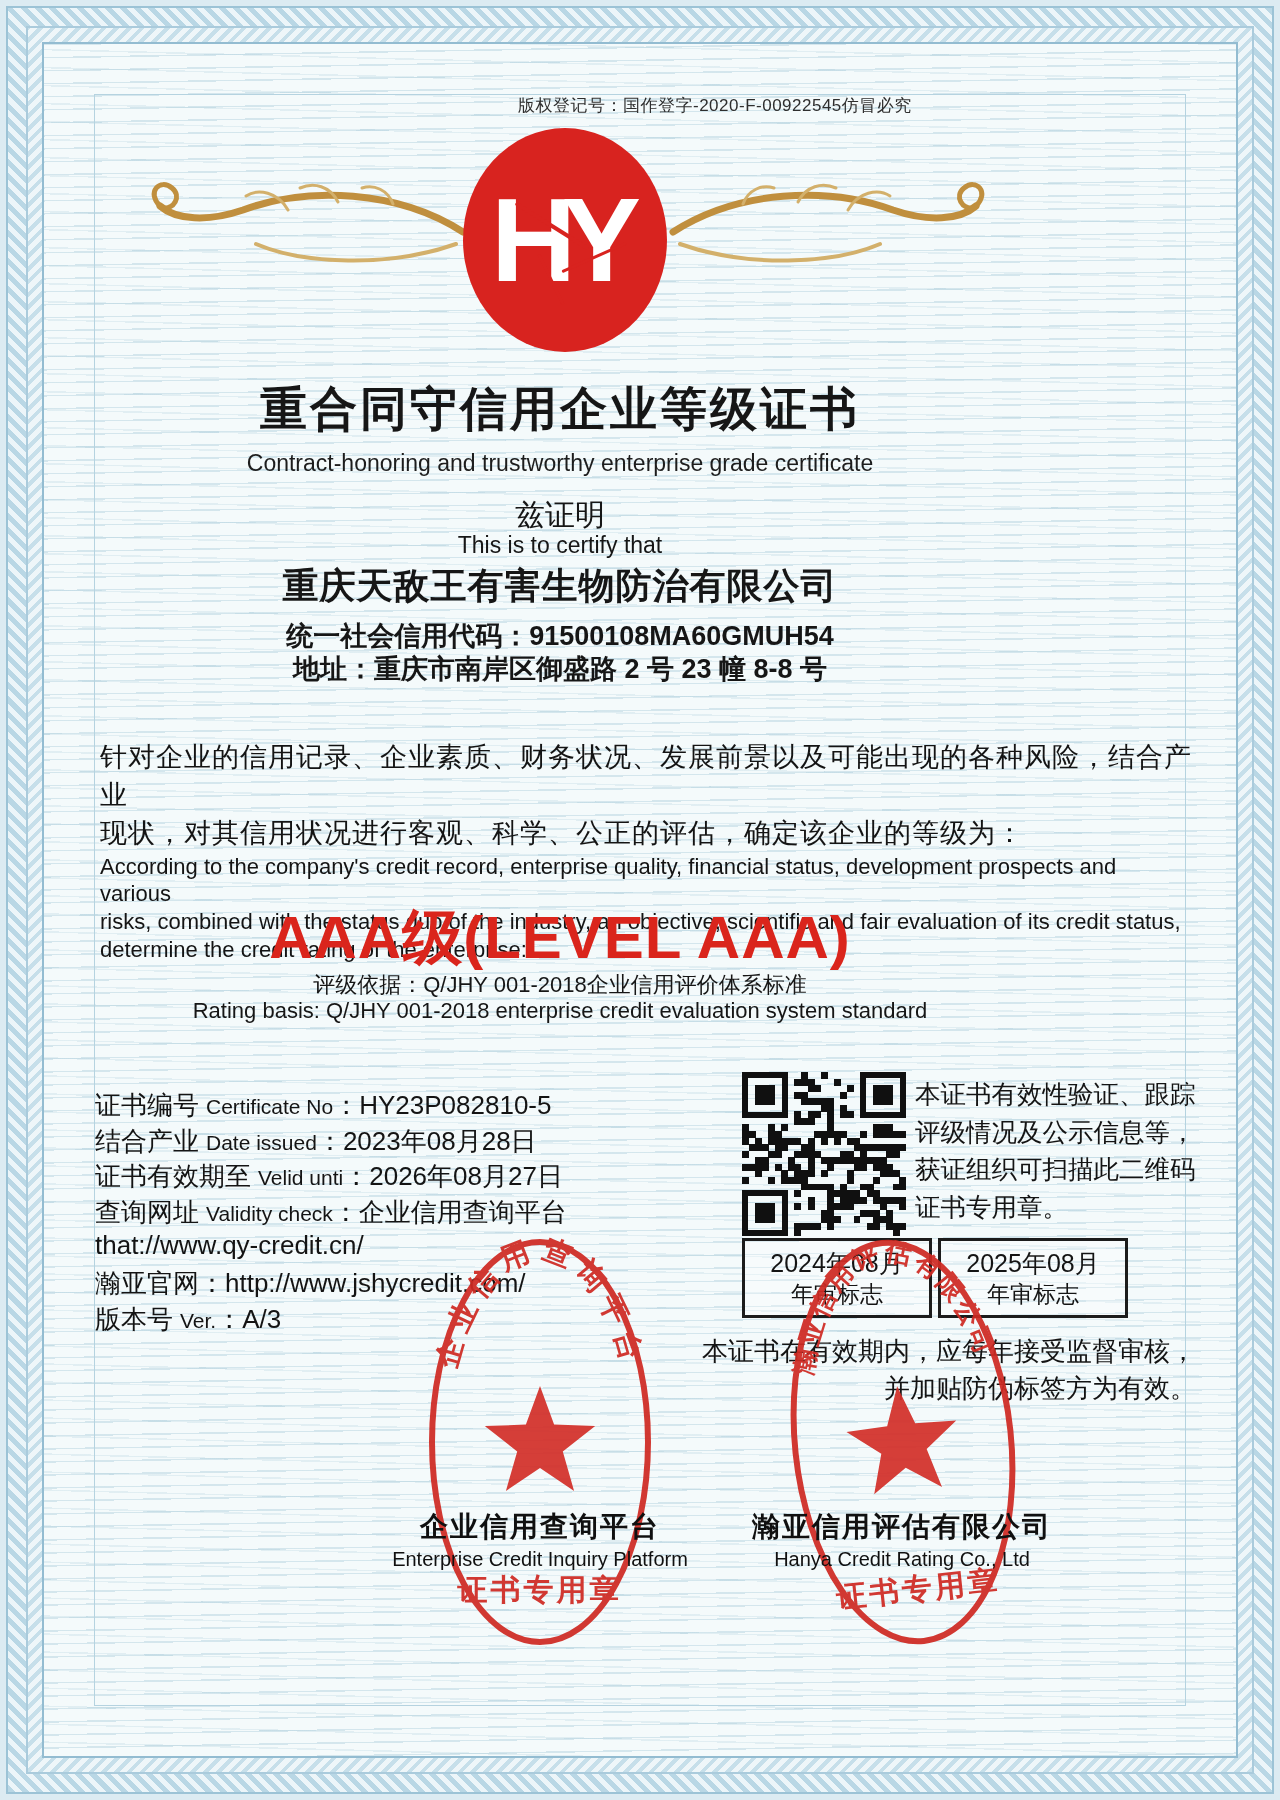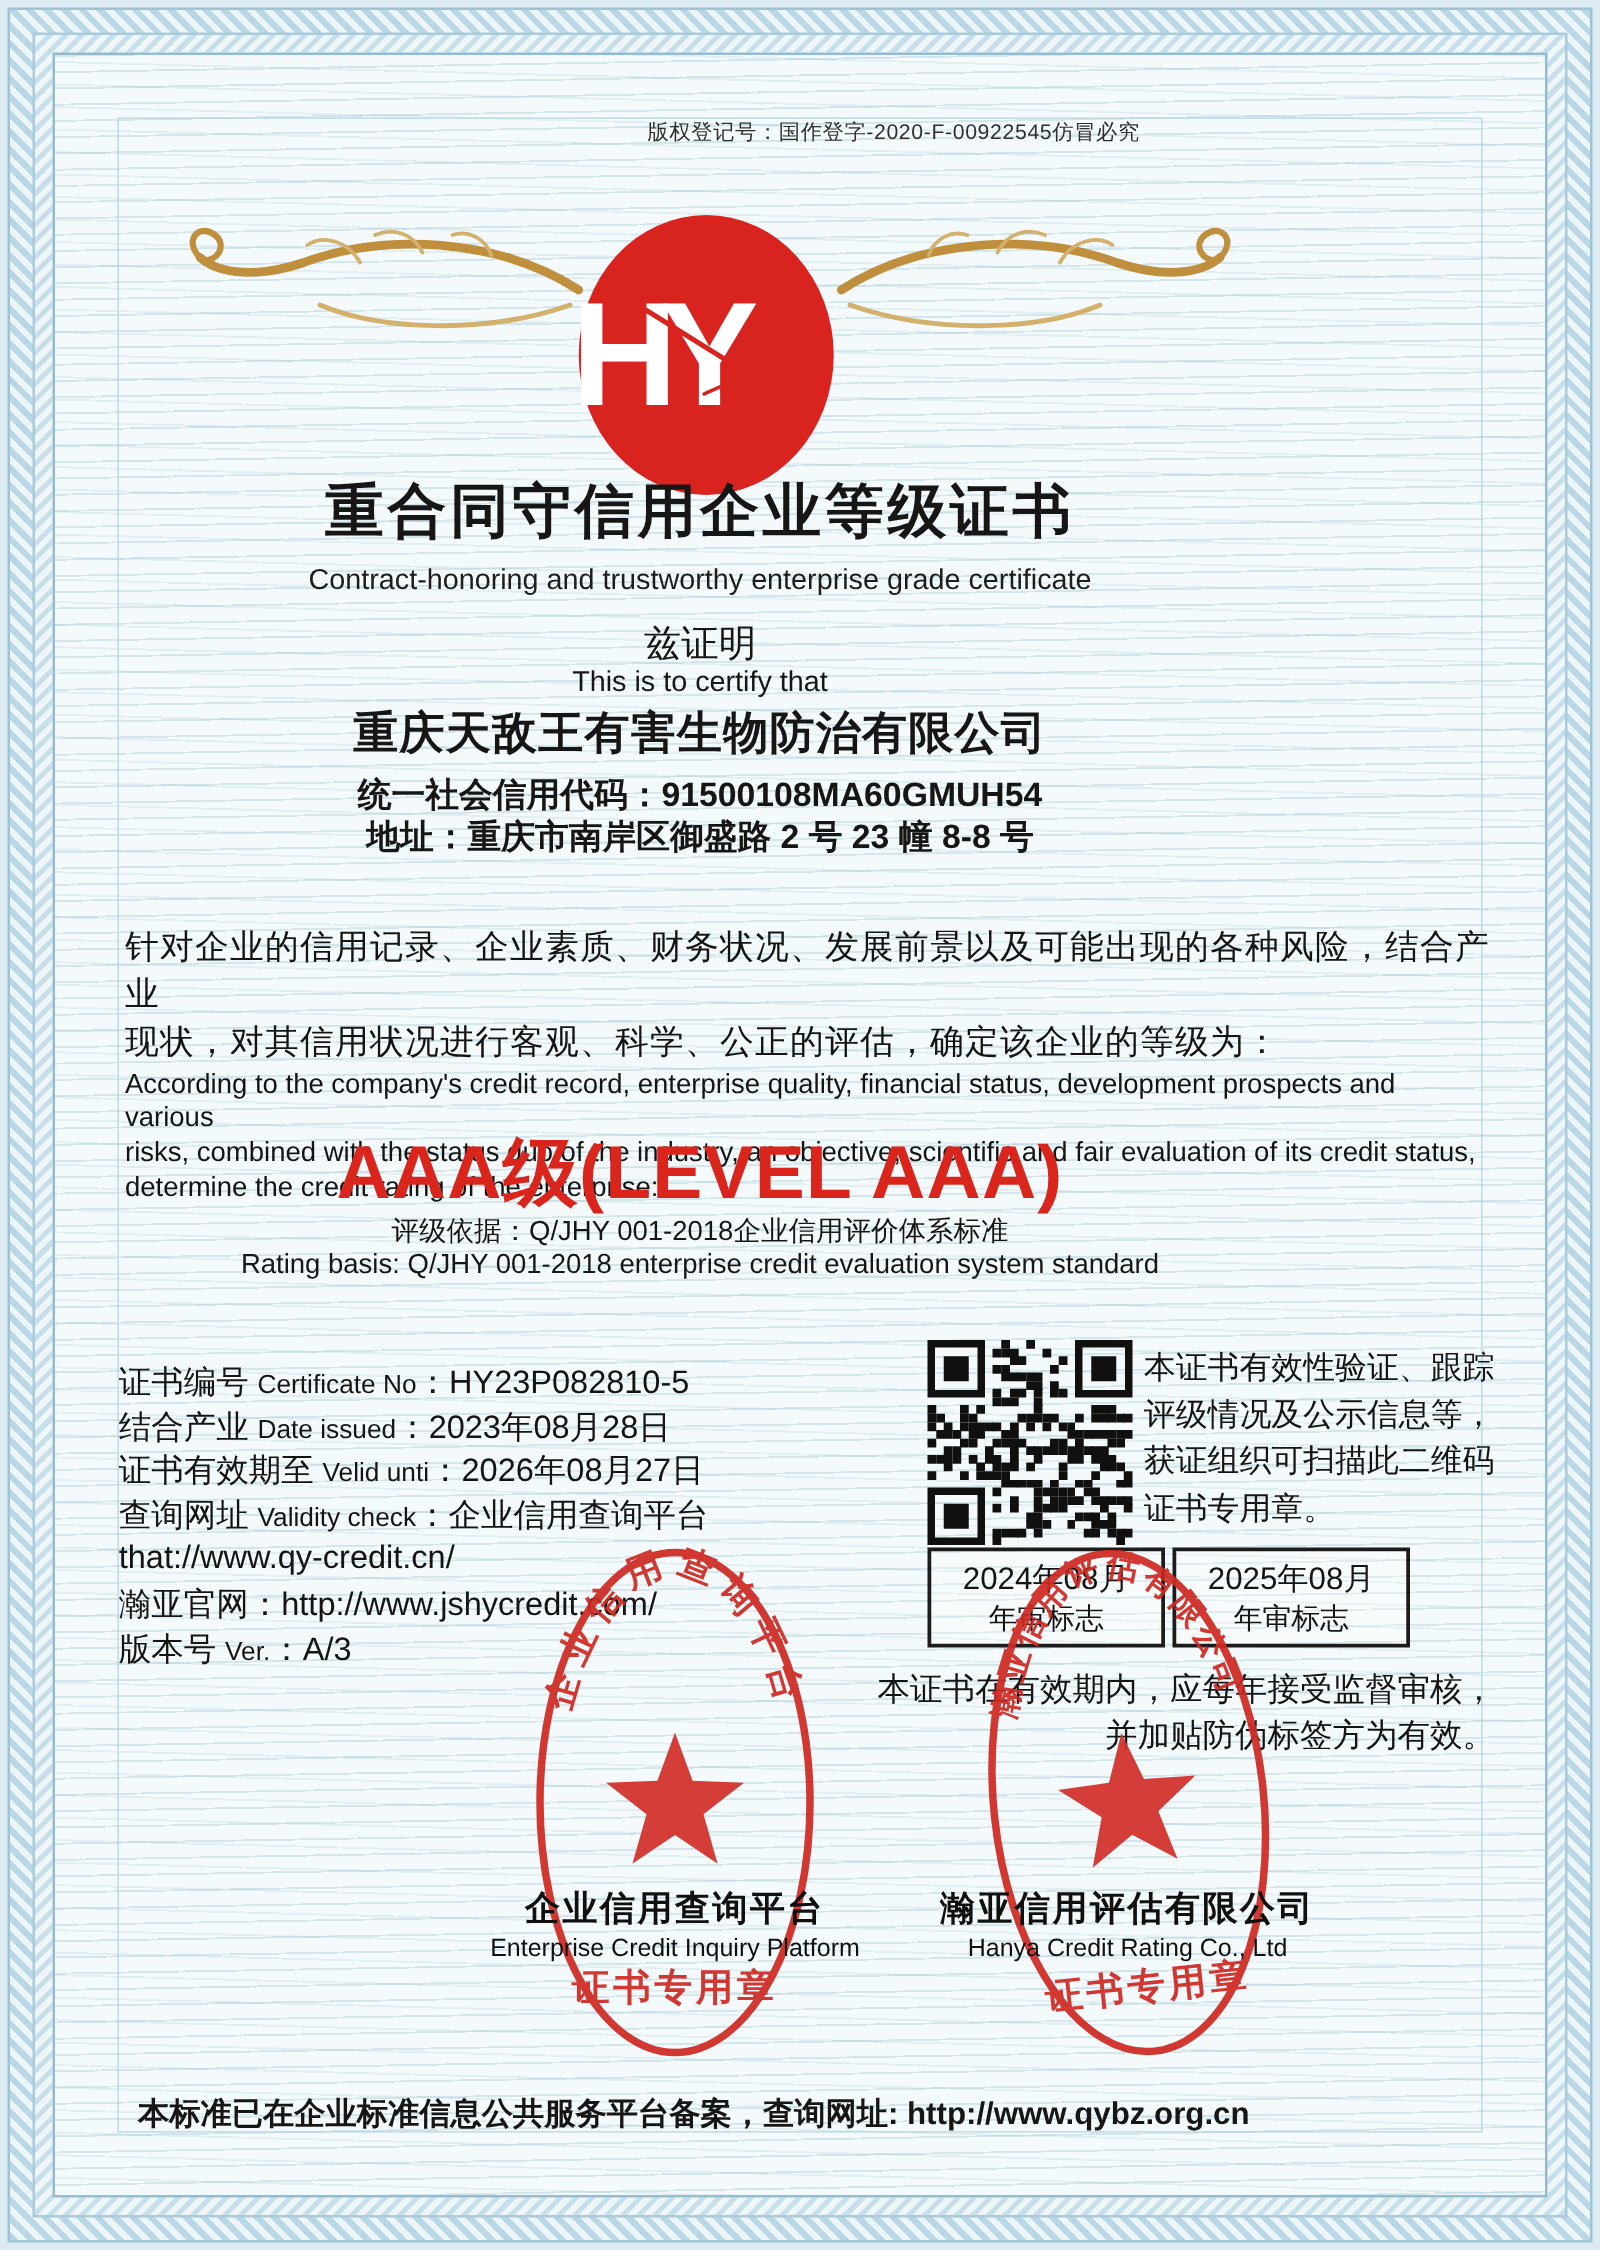--- a/index.html
+++ b/index.html
@@ -16,21 +16,21 @@
       repeating-linear-gradient(179deg, rgba(138,184,204,0.30) 0 1.5px, rgba(255,255,255,0) 1.5px 13px),
       repeating-linear-gradient(181.5deg, rgba(138,184,204,0.18) 0 1.5px, rgba(255,255,255,0) 1.5px 18px),
       #f4fafb;}
   .paper-inner{position:absolute;inset:50px;border:1px solid #b5d3e0;}
   .center-col{position:absolute;left:0;width:1120px;text-align:center;color:#161616;}
 
   .copyright{position:absolute;left:518px;top:94px;font-size:17px;color:#2e2e2e;letter-spacing:0.5px;}
 
   
   .logo{position:absolute;left:463px;top:128px;width:204px;height:224px;border-radius:50%;
-        background:#d8231f;display:flex;align-items:center;margin-top:44px;}
+        background:#d8231f;display:flex;align-items:center;justify-content:center;}
   .logo-text{color:#ffffff;font-weight:bold;font-size:118px;letter-spacing:-14px;
         transform:translateX(-6px);line-height:1;}
   .crack{position:absolute;background:#d8231f;border-radius:2px;}
   .crack1{width:86px;height:4px;left:46px;top:96px;transform:rotate(32deg);}
   .crack2{width:70px;height:3px;left:96px;top:128px;transform:rotate(-24deg);}
   .crack3{width:56px;height:3px;left:60px;top:150px;transform:rotate(64deg);}
 
   .flourish{position:absolute;top:172px;width:330px;height:105px;}
   .flourish.left{left:138px;}
   .flourish.right{left:668px;transform:scaleX(-1);}
@@ -432,14 +432,13 @@
 
   <div class="org left">
     <div class="zh">企业信用查询平台</div>
     <div class="en">Enterprise Credit Inquiry Platform</div>
   </div>
   <div class="org right">
     <div class="zh">瀚亚信用评估有限公司</div>
     <div class="en">Hanya Credit Rating Co., Ltd</div>
   </div>
 
-  <div class="center-col footer">本标准已在企业标准信息公共服务平台备案，查询网址: http://www.qybz.org.cn</div>
 </div>
 
 </body></html>

